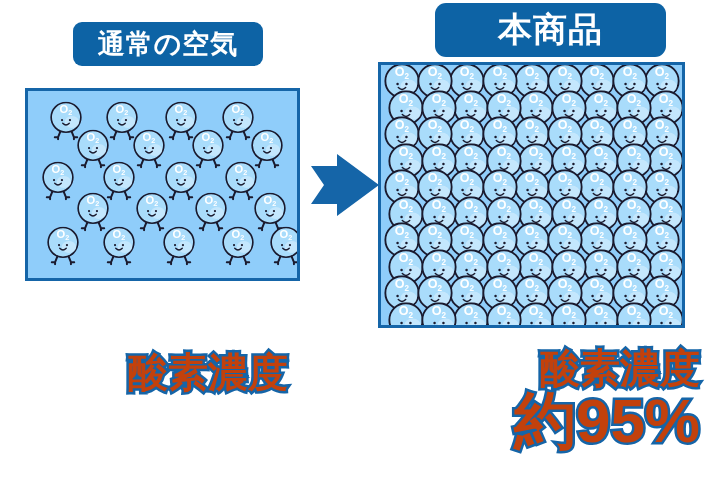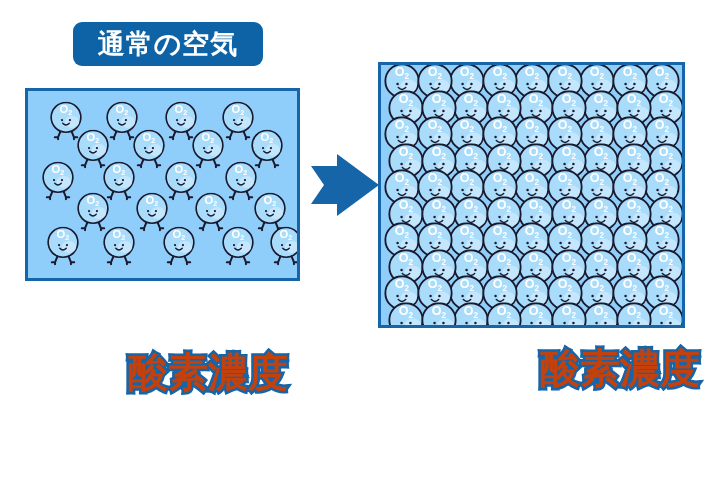--- a/index.html
+++ b/index.html
@@ -126,20 +126,23 @@
 </style>
 </head>
 <body>
 
 <div id="stage">
 
   <div class="badge badge-left">
     <span>通常の空気</span>
   </div>
 
+  <div class="badge badge-right">
+    <span>本商品</span>
+  </div>
 
   <div class="panel panel-left">
     <div class="mol-layer" id="left-molecules">
         <div class="mol" style="left: 14%; top: 17%;"><svg viewBox="0 0 100 118" width="33" height="38.94">
             <path d="M34 88 L26 108 M26 108 L16 108 M26 108 L26 114 M66 88 L74 108 M74 108 L84 108 M74 108 L74 114" stroke="#1A1A2E" stroke-width="6" stroke-linecap="round" fill="none"></path>
             <ellipse cx="50" cy="48" rx="45" ry="45" fill="#A9DCFB" stroke="#1A1A2E" stroke-width="5"></ellipse>
             <ellipse cx="68" cy="62" rx="22" ry="18" fill="#C9E9FD" opacity="0.85"></ellipse>
             <text x="50" y="36" text-anchor="middle" fill="#ffffff" font-family="&quot;Liberation Sans&quot;, sans-serif" font-size="34" font-weight="bold">O<tspan font-size="22" dy="6">2</tspan></text>
             <circle cx="38" cy="56" r="3.4" fill="#1A1A2E"></circle>
             <circle cx="62" cy="56" r="3.4" fill="#1A1A2E"></circle>
@@ -1067,15 +1070,16 @@
           </svg></div>
       </div>
   </div>
 
   <div class="caption caption-left">
     <span class="cap-line cap-title outline-text">酸素濃度</span>
   </div>
 
   <div class="caption caption-right">
     <span class="cap-line cap-title outline-text">酸素濃度</span>
+    <span class="cap-line cap-value outline-text">約95%</span>
   </div>
 
 </div>
 
 </body></html>

